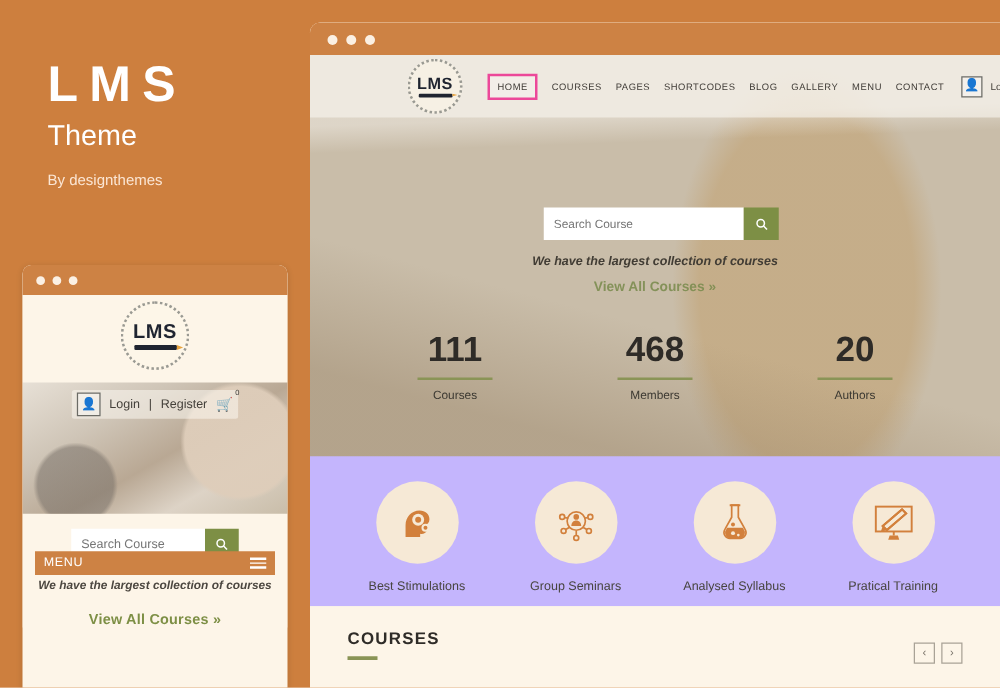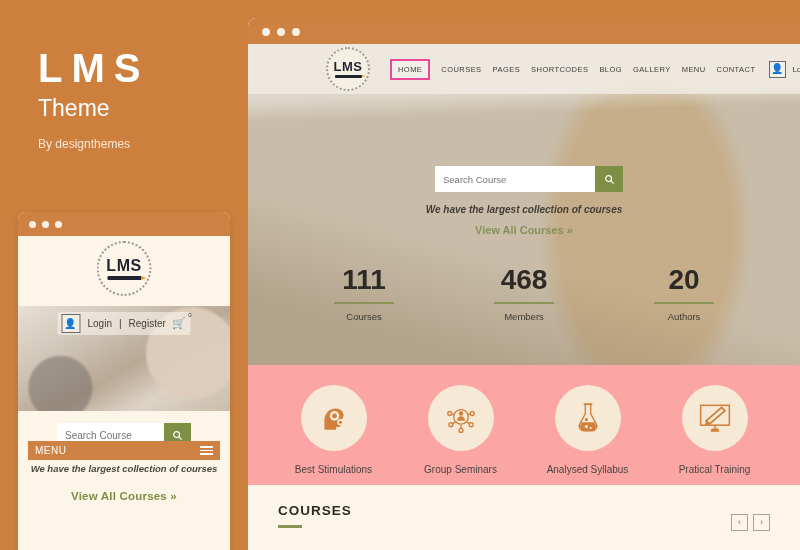--- a/index.html
+++ b/index.html
@@ -199,21 +199,21 @@
     display: flex; justify-content: space-around; padding: 0 36px;
   }
   .counter { text-align: center; width: 100px; }
   .counter-num { font-size: 28px; font-weight: bold; color: #2e2b27; line-height: 1; }
   .counter-rule { width: 60px; height: 2px; background: #8a9456; margin: 8px auto 7px; }
   .counter-label { font-size: 9.5px; color: #3c3932; }
 
   
   #features {
     position: absolute; left: 248px; top: 365px; width: 552px; height: 120px;
-    background: #fca5a5;
+    background: #c4b5fd;
     display: flex; justify-content: space-around; align-items: flex-start;
     padding: 20px 22px 0;
   }
   .feature { width: 112px; text-align: center; }
   .feature-circle {
     width: 66px; height: 66px; border-radius: 50%; background: #f6e9d6;
     margin: 0 auto; display: flex; align-items: center; justify-content: center;
   }
   .feature-label { margin-top: 13px; font-size: 10px; color: #484540; }
 

